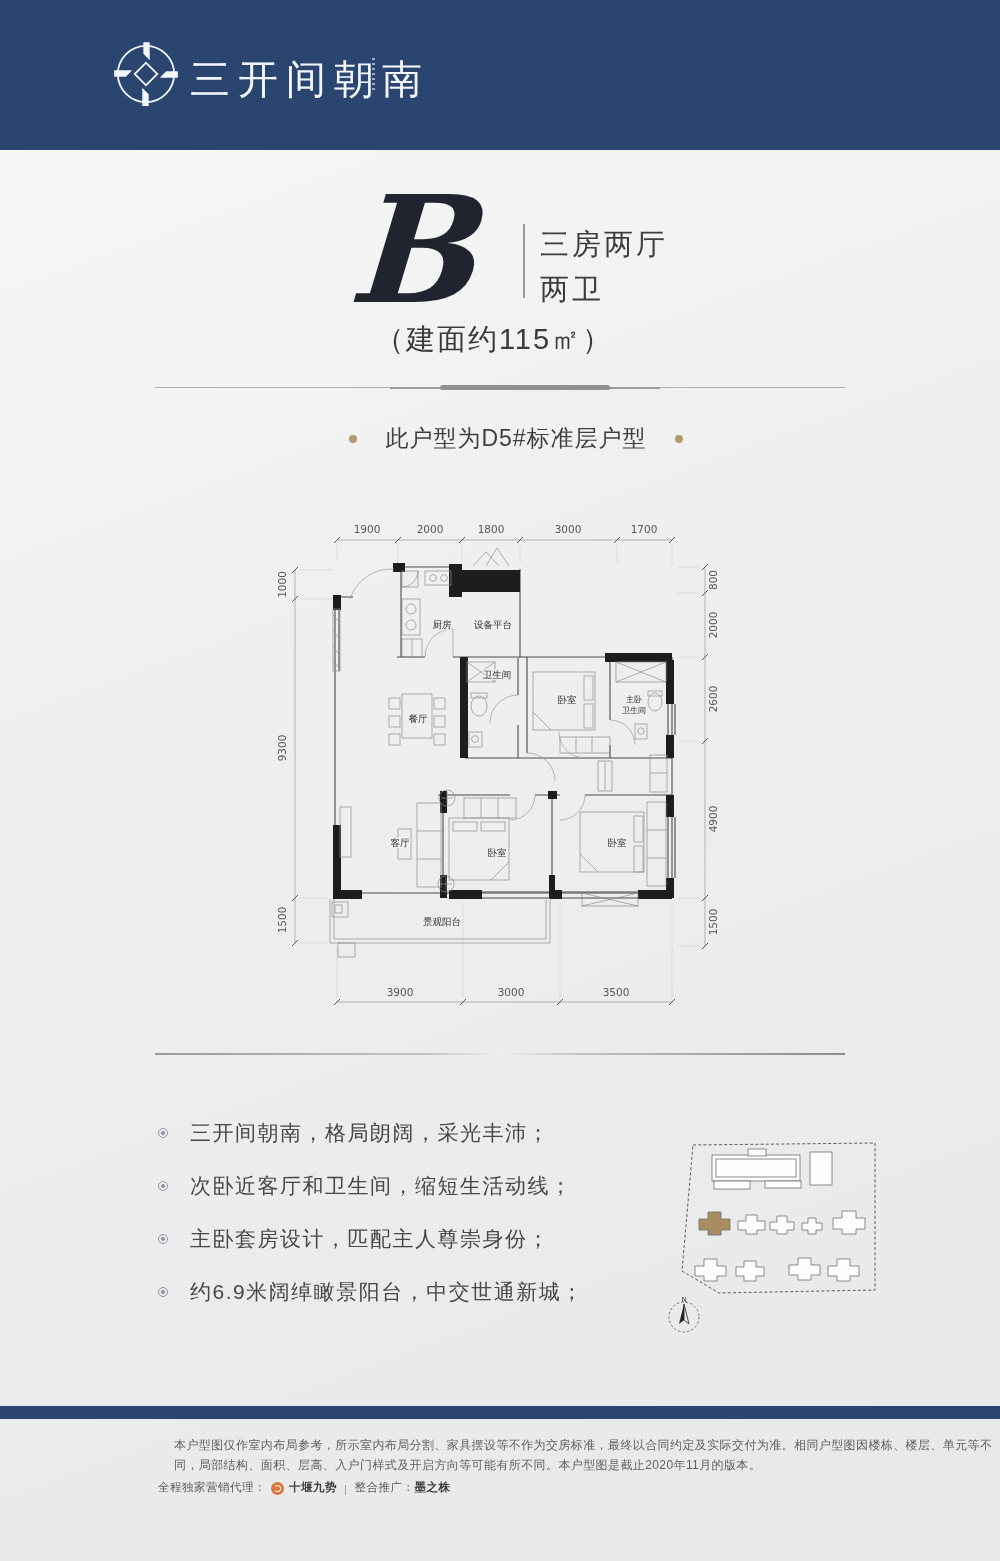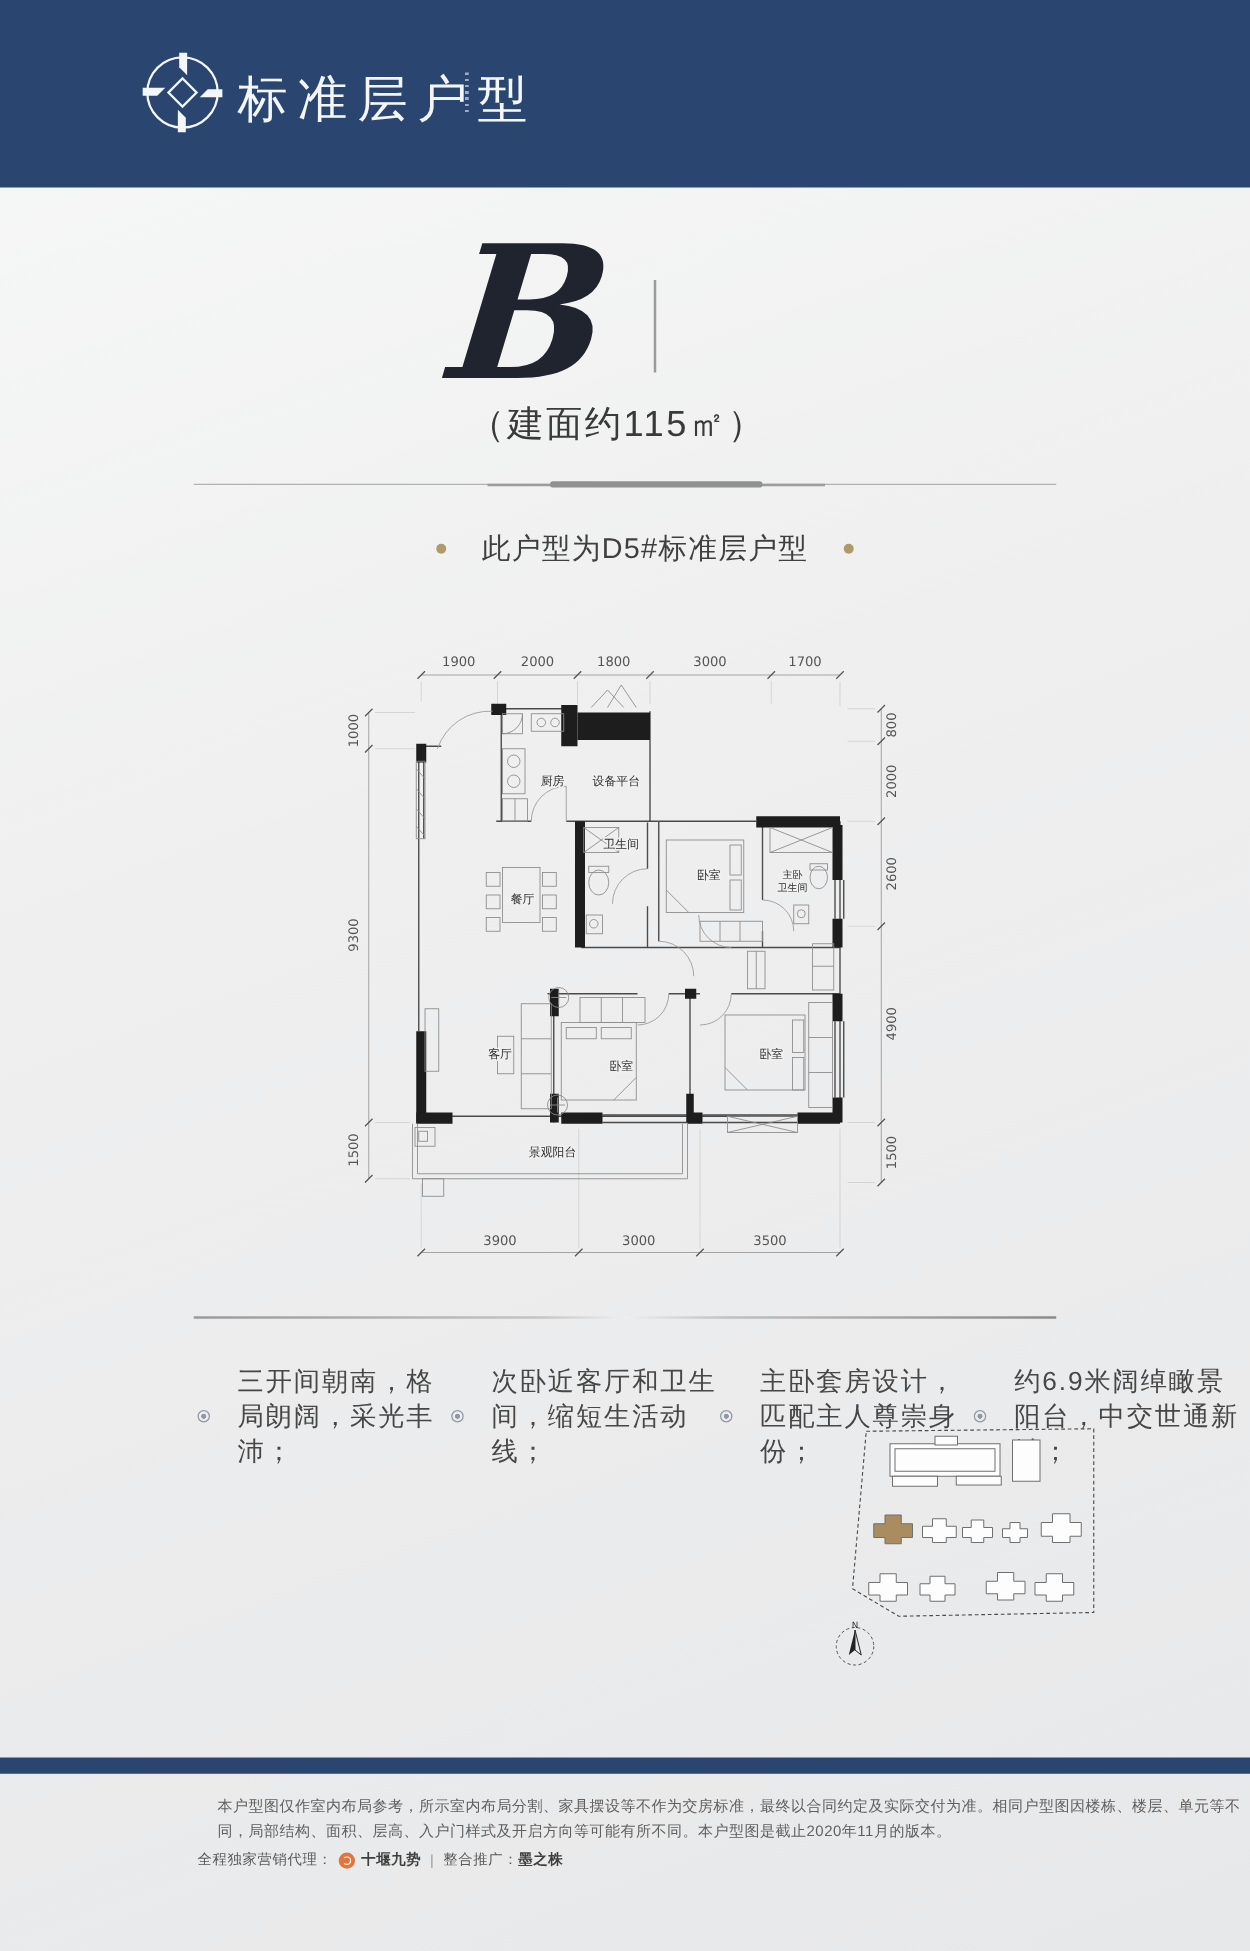--- a/index.html
+++ b/index.html
@@ -42,21 +42,21 @@
   .ext{stroke:#cccccc;stroke-width:.6;fill:none;}
   .tick{stroke:#555;stroke-width:1;}
   .dt{font:10.5px "DejaVu Sans","Liberation Sans",sans-serif;fill:#555;text-anchor:middle;}
   .rl{font:9.5px "DejaVu Sans","Liberation Sans",sans-serif;fill:#2e2e2e;text-anchor:middle;
       paint-order:stroke;stroke:#f0f0f0;stroke-width:2.5px;}
   .rls{font:8px "DejaVu Sans","Liberation Sans",sans-serif;fill:#2e2e2e;text-anchor:middle;
       paint-order:stroke;stroke:#f0f0f0;stroke-width:2px;}
   
   .divider2{position:absolute;left:155px;top:1053px;width:690px;height:2px;
     background:linear-gradient(90deg,#9a9a9a 0%,#c4c4c4 40%,#efefef 50%,#c0c0c0 62%,#8b8b8b 100%);}
-  .features{position:absolute;left:158px;top:1106px;display:flex;}
+  .features{position:absolute;left:158px;top:1106px;display:flex;flex-direction:column;}
   .feature{height:53px;display:flex;align-items:center;}
   .fring{width:8px;height:8px;border:1.6px solid #8f98a4;border-radius:50%;margin-right:22px;
     background:radial-gradient(circle,#8f98a4 0 1.8px,transparent 2.2px);flex:0 0 auto;}
   .ftext{font-size:21px;color:#474747;letter-spacing:1.5px;}
   
   .siteplan{position:absolute;left:662px;top:1124px;}
   .sp-bound{fill:none;stroke:#4a4a4a;stroke-width:.9;stroke-dasharray:3 2.2;}
   .sp-b{fill:#fdfdfd;stroke:#6f6f6f;stroke-width:.8;}
   .sp-t{fill:none;stroke:#6f6f6f;stroke-width:.8;}
   .sp-n{font:7px "DejaVu Sans",sans-serif;fill:#333;text-anchor:middle;}
@@ -83,26 +83,30 @@
         <circle cx="0" cy="0" r="26.5" fill="none" stroke="#f3f6fa" stroke-width="1.7"></circle>
         <g fill="#f3f6fa">
           <path d="M-2.5,-30 L3.5,-30 L3.5,-13 L-2.5,-19 Z"></path>
           <path d="M-2.5,-30 L3.5,-30 L3.5,-13 L-2.5,-19 Z" transform="rotate(90)"></path>
           <path d="M-2.5,-30 L3.5,-30 L3.5,-13 L-2.5,-19 Z" transform="rotate(180)"></path>
           <path d="M-2.5,-30 L3.5,-30 L3.5,-13 L-2.5,-19 Z" transform="rotate(270)"></path>
         </g>
         <rect x="-7.5" y="-7.5" width="15" height="15" fill="none" stroke="#f3f6fa" stroke-width="1.7" transform="rotate(45)"></rect>
       </svg>
     </div>
-    <div class="brand">标准层户型</div>
+    <div class="brand">三开间朝南</div>
     <div class="brand-deco"></div>
   </div>
 
   <div class="hero-letter">B</div>
   <div class="hero-vline"></div>
+  <div class="hero-type">
+    <div>三房两厅</div>
+    <div>两卫</div>
+  </div>
   <div class="hero-area">（建面约115㎡）</div>
 
   <div class="divider1">
     <div class="base"></div>
     <div class="mid"></div>
     <div class="thick"></div>
   </div>
 
   <div class="note-row">
     <span class="note-dot"></span>

